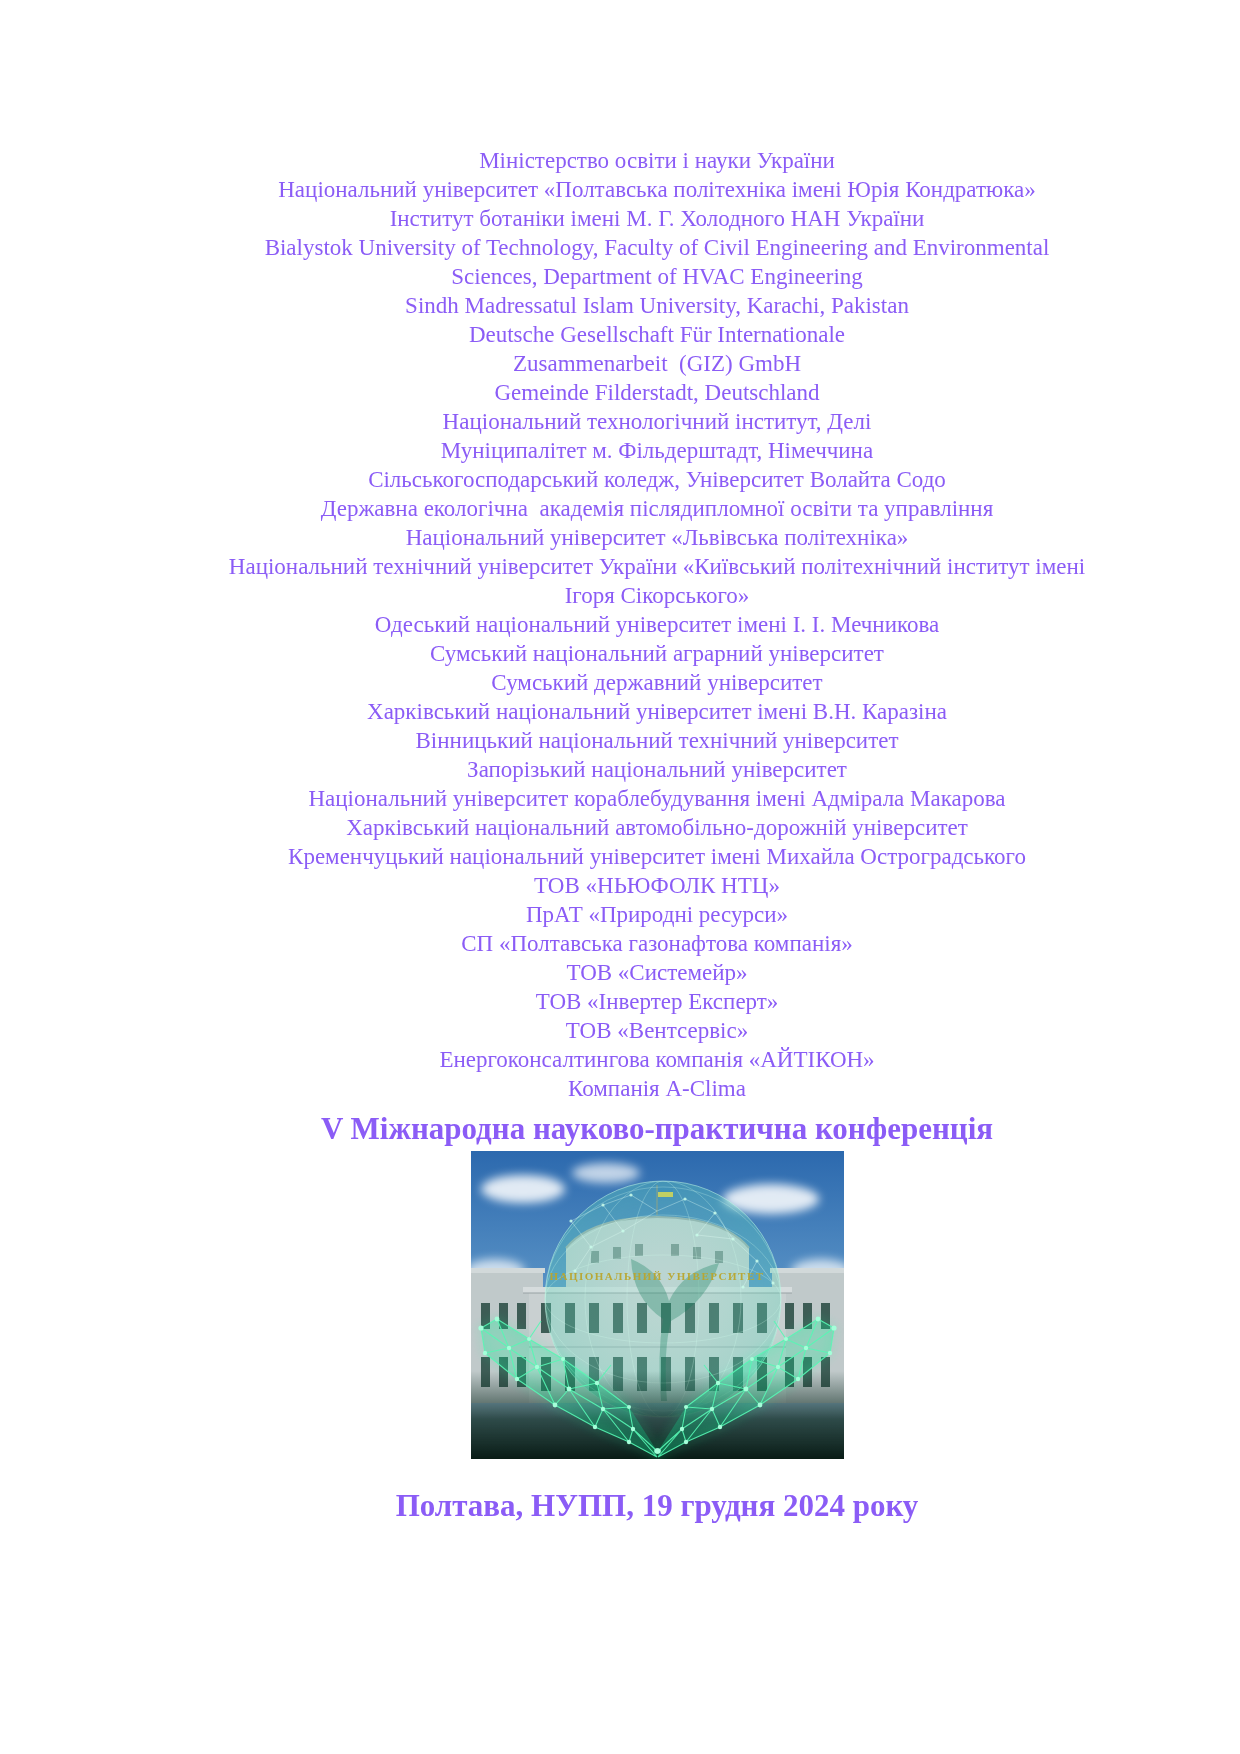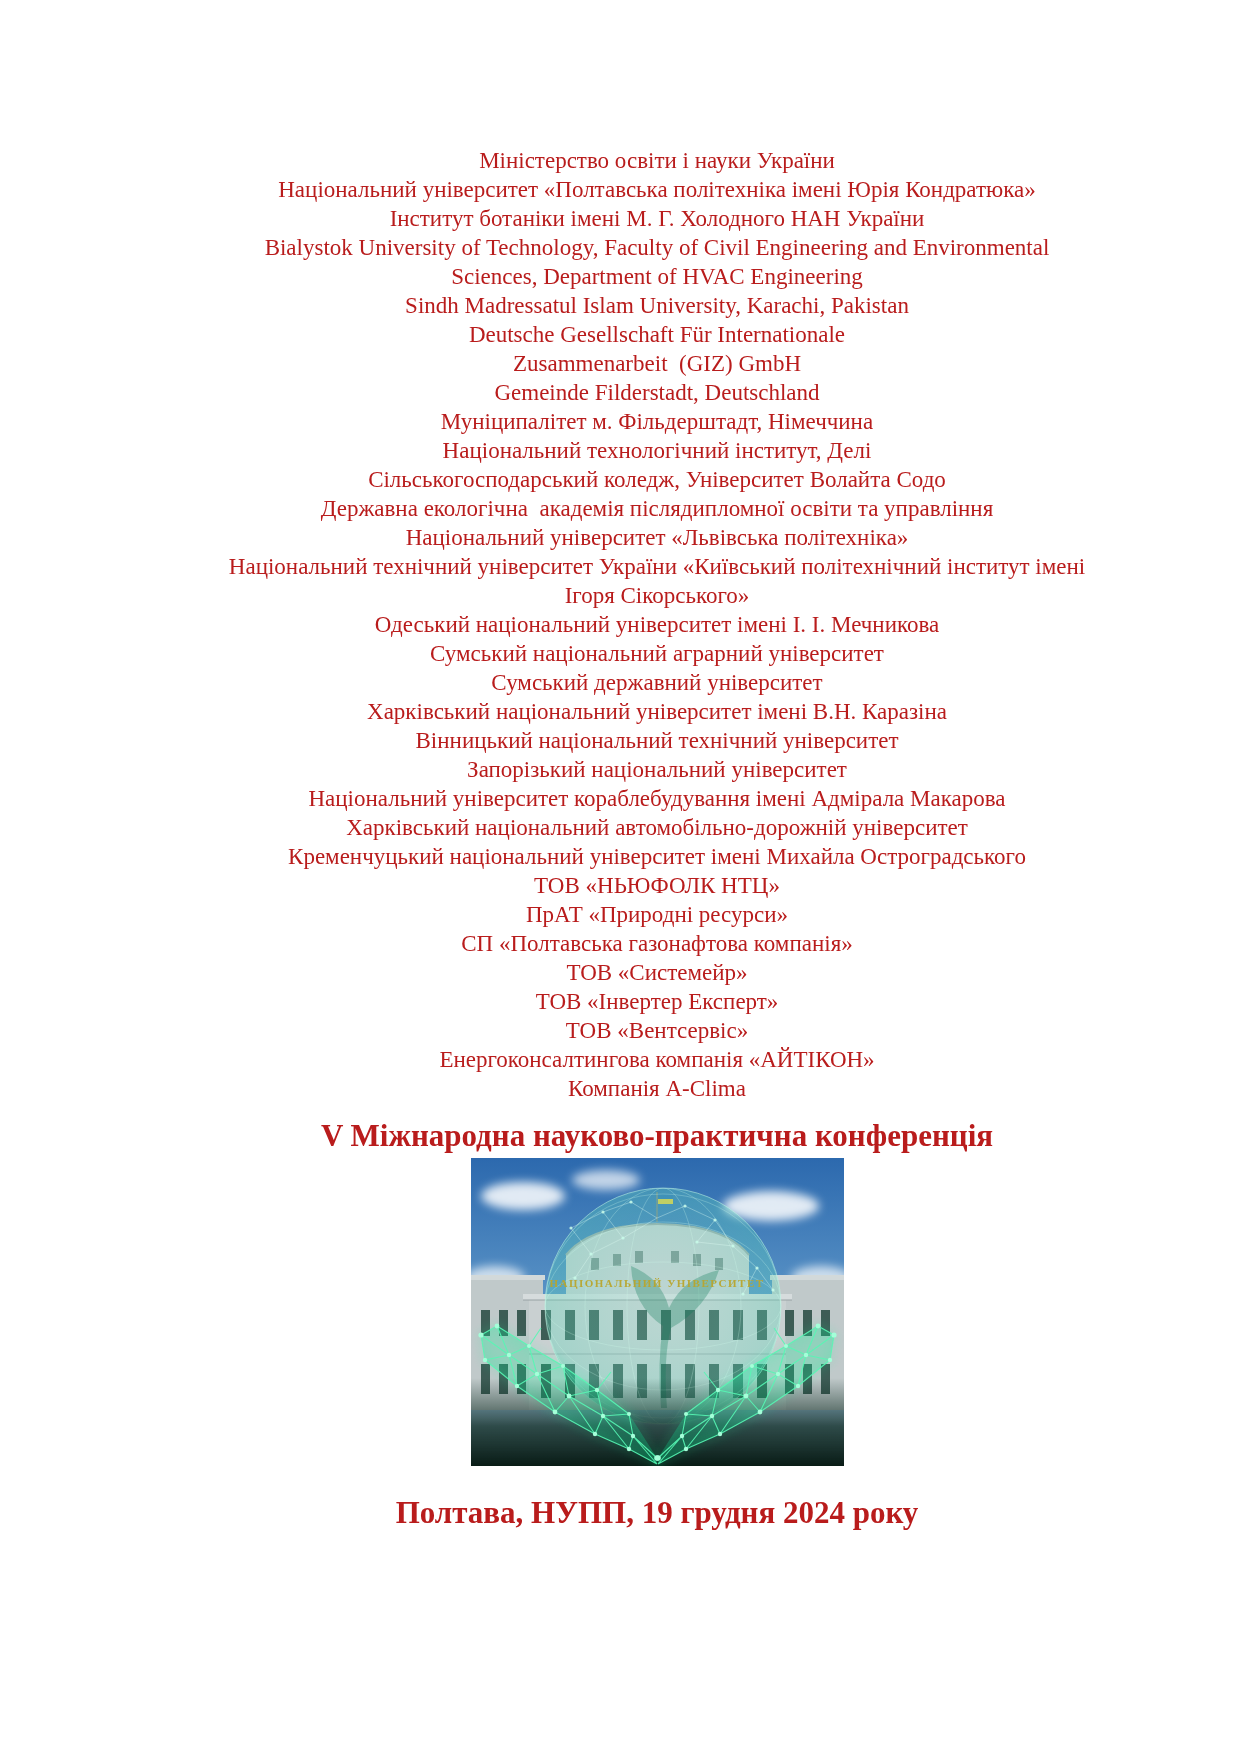--- a/index.html
+++ b/index.html
@@ -2,36 +2,36 @@
 <html><head>
 <meta charset="utf-8">
 <style>
   html,body { margin:0; padding:0; background:#ffffff; }
   .page {
     position:relative;
     width:1240px; height:1754px;
     background:#ffffff;
     overflow:hidden;
     font-family:"Liberation Serif", serif;
-    color:#b91c1c;
+    color:#8b5cf6;
   }
   .content {
     position:absolute; left:74px; top:0; width:1166px;
     text-align:center;
     padding-top:146px;
   }
   .org-line {
     font-size:23px; line-height:29px;
     white-space:pre;
   }
   .title-line {
     font-weight:bold; font-size:31px; line-height:38px;
     white-space:pre;
   }
-  .title-block { margin-top:14px; }
+  .title-block { margin-top:7px; }
   .emblem { display:block; margin:3px auto 0 auto; }
   .footer-line {
     font-weight:bold; font-size:31px; line-height:38px;
     margin-top:28px; white-space:pre;
   }
 </style>
 </head>
 <body>
 
 <div class="page">
@@ -39,22 +39,22 @@
 
     <div class="org-line">Міністерство освіти і науки України</div>
     <div class="org-line">Національний університет «Полтавська політехніка імені Юрія Кондратюка»</div>
     <div class="org-line">Інститут ботаніки імені М. Г. Холодного НАН України</div>
     <div class="org-line">Bialystok University of Technology, Faculty of Civil Engineering and Environmental</div>
     <div class="org-line">Sciences, Department of HVAC Engineering</div>
     <div class="org-line">Sindh Madressatul Islam University, Karachi, Pakistan</div>
     <div class="org-line">Deutsche Gesellschaft Für Internationale</div>
     <div class="org-line">Zusammenarbeit  (GIZ) GmbH</div>
     <div class="org-line">Gemeinde Filderstadt, Deutschland</div>
+    <div class="org-line">Національний технологічний інститут, Делі</div>
     <div class="org-line">Муніципалітет м. Фільдерштадт, Німеччина</div>
-    <div class="org-line">Національний технологічний інститут, Делі</div>
     <div class="org-line">Сільськогосподарський коледж, Університет Волайта Содо</div>
     <div class="org-line">Державна екологічна  академія післядипломної освіти та управління</div>
     <div class="org-line">Національний університет «Львівська політехніка»</div>
     <div class="org-line">Національний технічний університет України «Київський політехнічний інститут імені</div>
     <div class="org-line">Ігоря Сікорського»</div>
     <div class="org-line">Одеський національний університет імені І. І. Мечникова</div>
     <div class="org-line">Сумський національний аграрний університет</div>
     <div class="org-line">Сумський державний університет</div>
     <div class="org-line">Харківський національний університет імені В.Н. Каразіна</div>
     <div class="org-line">Вінницький національний технічний університет</div>

